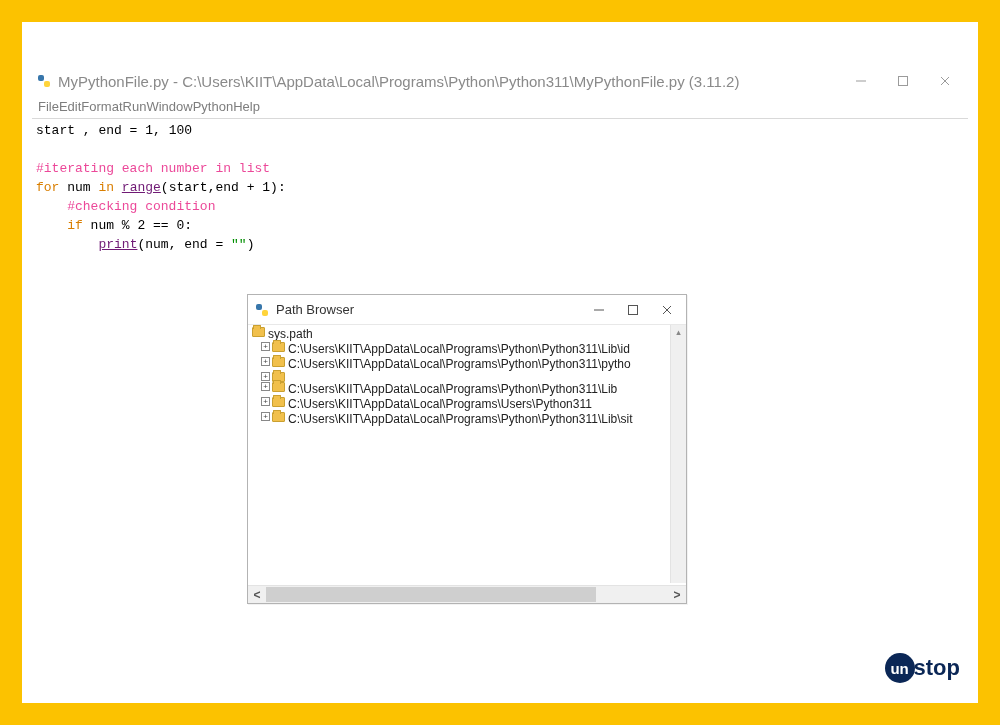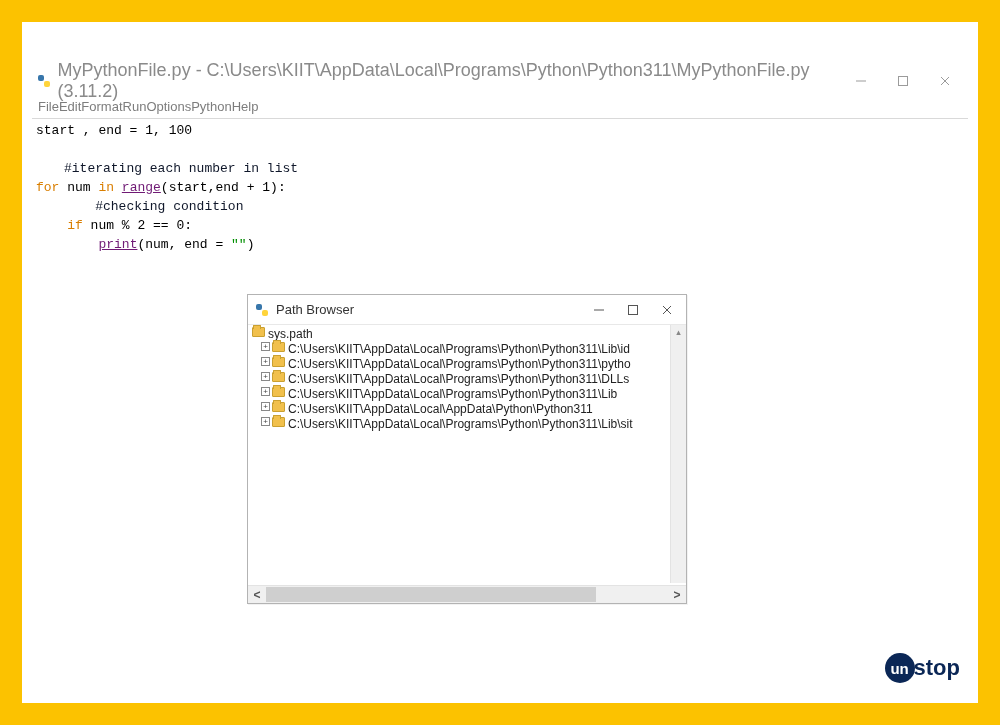--- a/index.html
+++ b/index.html
@@ -23,21 +23,21 @@
       top: 45px;
       right: 10px;
       bottom: 20px;
     }
     .titlebar {
       display: flex;
       align-items: center;
       height: 28px;
       padding: 0 4px;
       color: #8a8a8a;
-      font-size: 18px;
+      font-size: 15px;
     }
     .title-icon {
       width: 16px;
       height: 16px;
       margin-right: 6px;
       display: inline-flex;
       align-items: center;
       justify-content: center;
     }
     .win-controls {
@@ -65,21 +65,21 @@
     .menu-item { cursor: default; }
     .editor {
       padding: 2px 4px;
       font-family: "Consolas", "Courier New", monospace;
       font-size: 13px;
       line-height: 19px;
       color: #000;
       white-space: pre;
     }
     .kw { color: #d97e00; text-align: right; } 
-    .cm { color: #0f172a; margin-left: 28px; } 
+    .cm { color: #ec4899; } 
     .bi { color: #701a75; text-decoration: underline; }
     .str { color: #008f00; }
 
     .path-browser {
       position: absolute;
       left: 225px;
       top: 272px;
       width: 440px;
       height: 310px;
       background: #ffffff;
@@ -257,21 +257,21 @@
               <line x1="10" y1="2" x2="2" y2="10" stroke="#9b9b9b" stroke-width="1"></line>
             </svg>
           </span>
       </div>
     </div>
     <div class="menubar">
       <span class="menu-item">File</span>
       <span class="menu-item">Edit</span>
       <span class="menu-item">Format</span>
       <span class="menu-item">Run</span>
-      <span class="menu-item">Options</span>
+      <span class="menu-item">Window</span>
       <span class="menu-item">Python</span>
       <span class="menu-item">Help</span>
     </div>
     <div class="editor"><span>start , end = </span><span>1</span><span>, </span><span>100</span>
 
 <span class="cm">#iterating each number in list</span>
 <span class="kw">for</span><span> num </span><span class="kw">in</span><span> </span><span class="bi">range</span><span>(start,end + </span><span>1</span><span>):</span>
 <span class="cm">    #checking condition</span>
 <span class="kw">    if</span><span> num % </span><span>2</span><span> == </span><span>0</span><span>:</span>
 <span>        </span><span class="bi">print</span><span>(num, end = </span><span class="str">""</span><span>)</span></div>
@@ -317,31 +317,30 @@
             <span>C:\Users\KIIT\AppData\Local\Programs\Python\Python311\Lib\id</span>
           </div>
         <div class="tree-row">
             <span class="expander">+</span>
             <span class="folder-icon"></span>
             <span>C:\Users\KIIT\AppData\Local\Programs\Python\Python311\pytho</span>
           </div>
         <div class="tree-row">
             <span class="expander">+</span>
             <span class="folder-icon"></span>
-            <span>C:\Users\KIIT\AppData\Local\Programs\Python\Python311\DLLs</span>
           </div>
         <div class="tree-row">
             <span class="expander">+</span>
             <span class="folder-icon"></span>
             <span>C:\Users\KIIT\AppData\Local\Programs\Python\Python311\Lib</span>
           </div>
         <div class="tree-row">
             <span class="expander">+</span>
             <span class="folder-icon"></span>
-            <span>C:\Users\KIIT\AppData\Local\AppData\Python\Python311</span>
+            <span>C:\Users\KIIT\AppData\Local\Programs\Users\Python311</span>
           </div>
         <div class="tree-row">
             <span class="expander">+</span>
             <span class="folder-icon"></span>
             <span>C:\Users\KIIT\AppData\Local\Programs\Python\Python311\Lib\sit</span>
           </div>
       </div>
       <div class="vscroll">
         <div class="vscroll-thumb-up">▴</div>
       </div>

